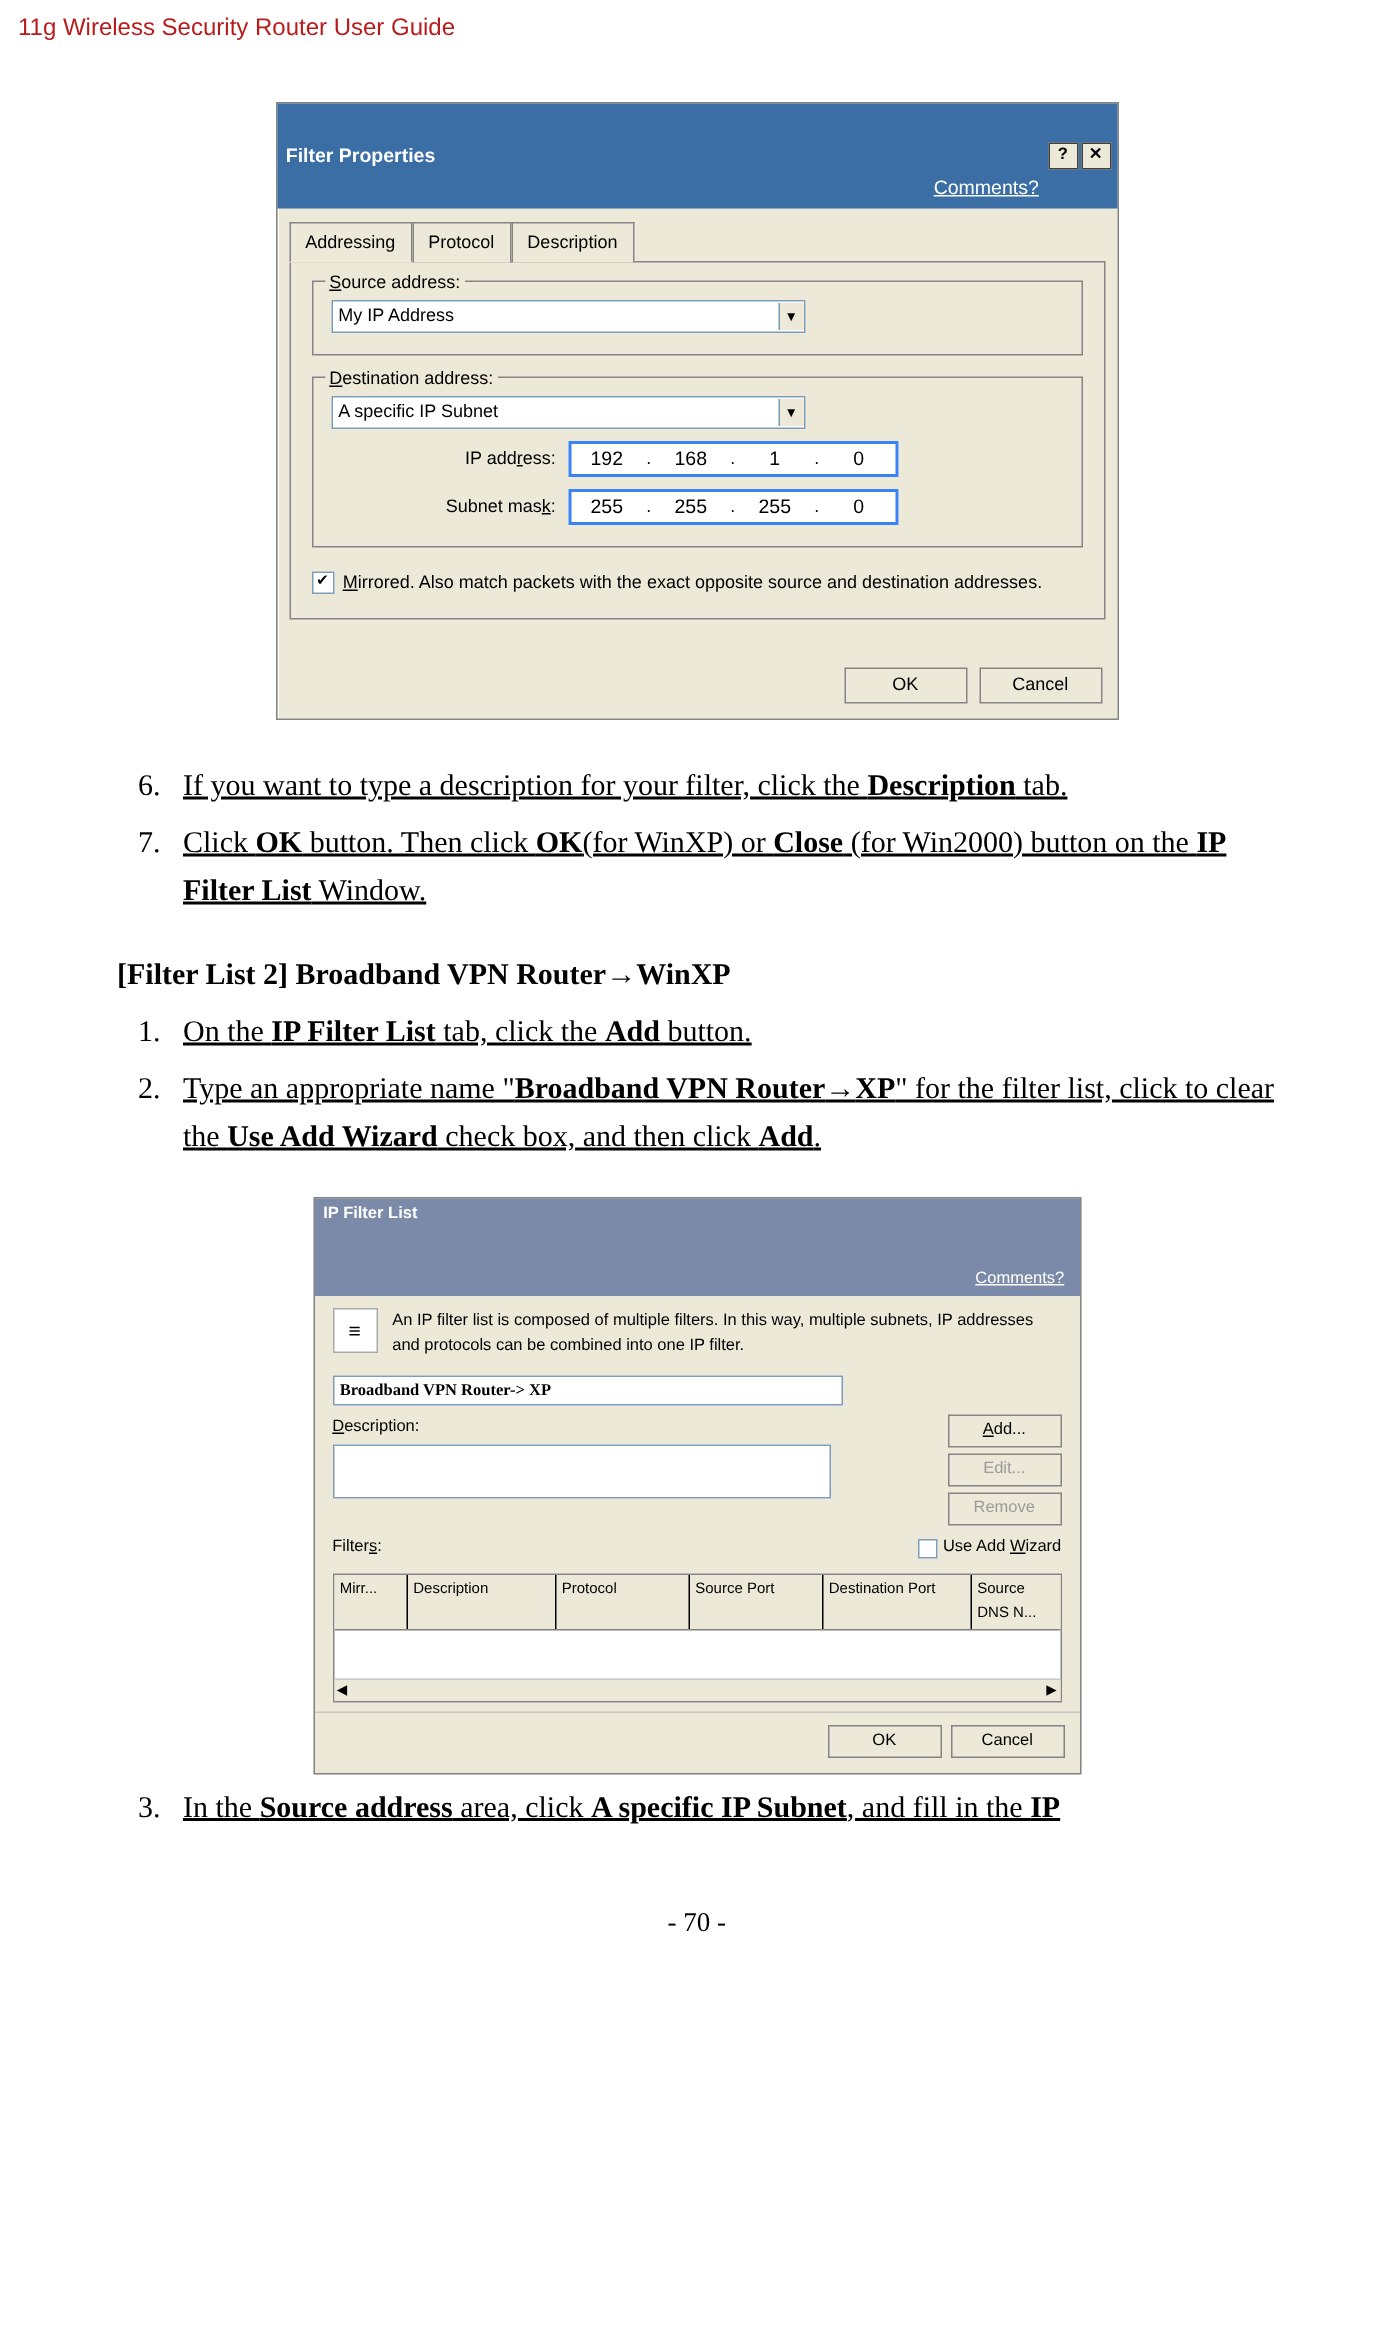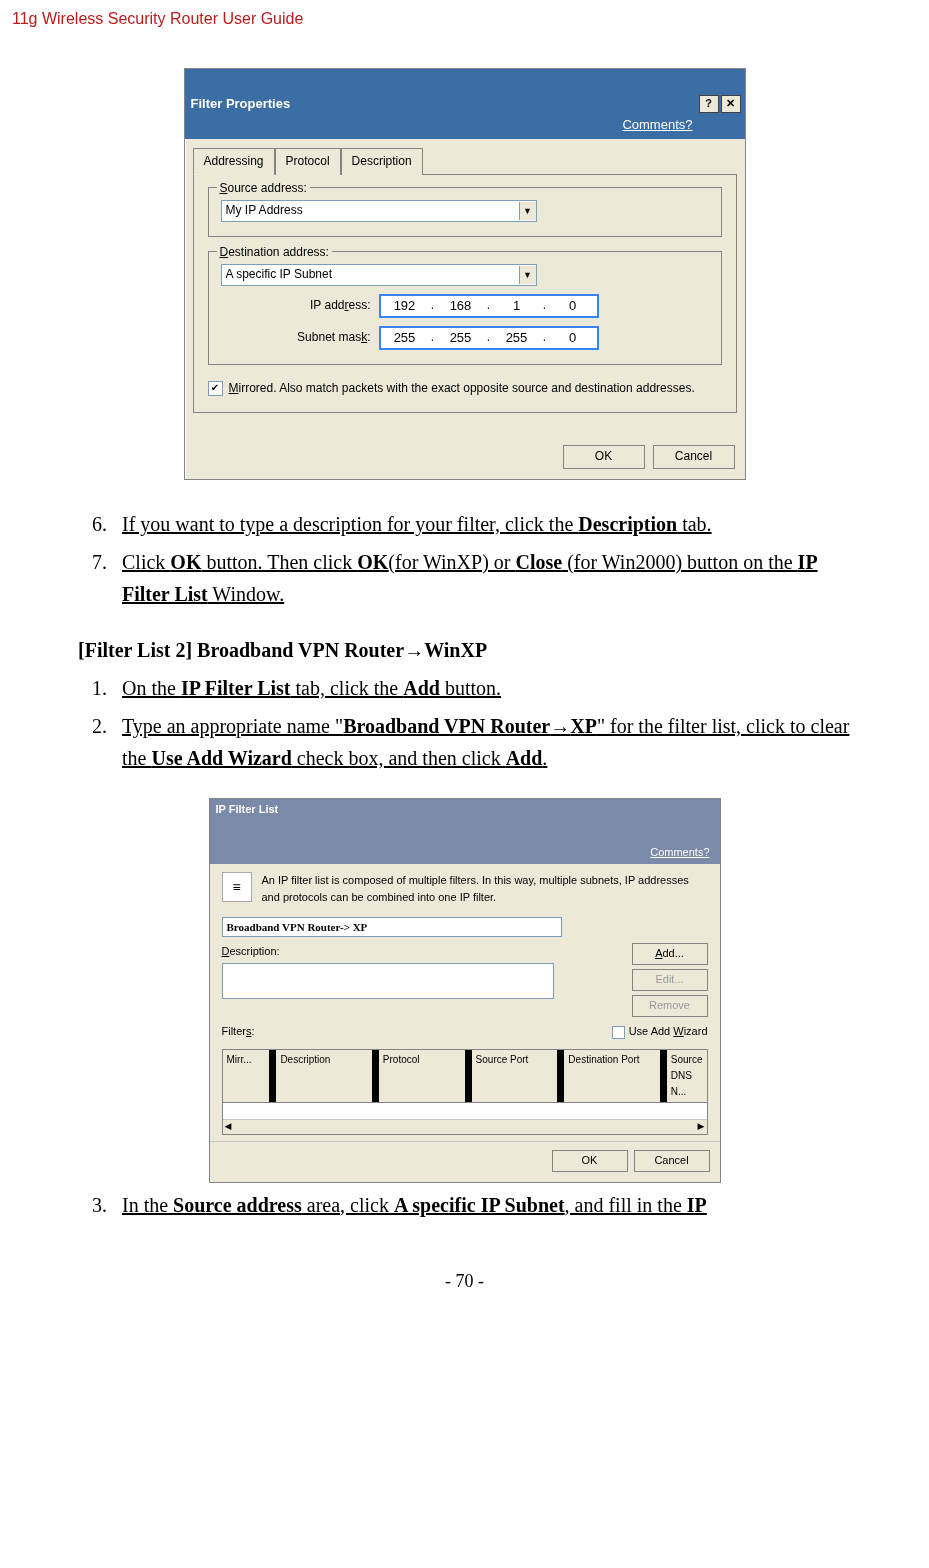--- a/index.html
+++ b/index.html
@@ -294,21 +294,21 @@
     display: flex;
     flex-direction: column;
   }
   .d2-th {
     display: flex;
     background: #ece9d8;
     border-bottom: 1px solid #848484;
     font-size: 10px;
   }
   .d2-th div {
-    border-right: 7px solid #000000;
+    border-right: 1px solid #000000;
     padding: 2px 4px;
   }
   .d2-scroll {
     display: flex;
     justify-content: space-between;
     border-top: 1px solid #c8c8c8;
     background: #ece9d8;
     height: 14px;
     align-items: center;
     font-size: 9px;

